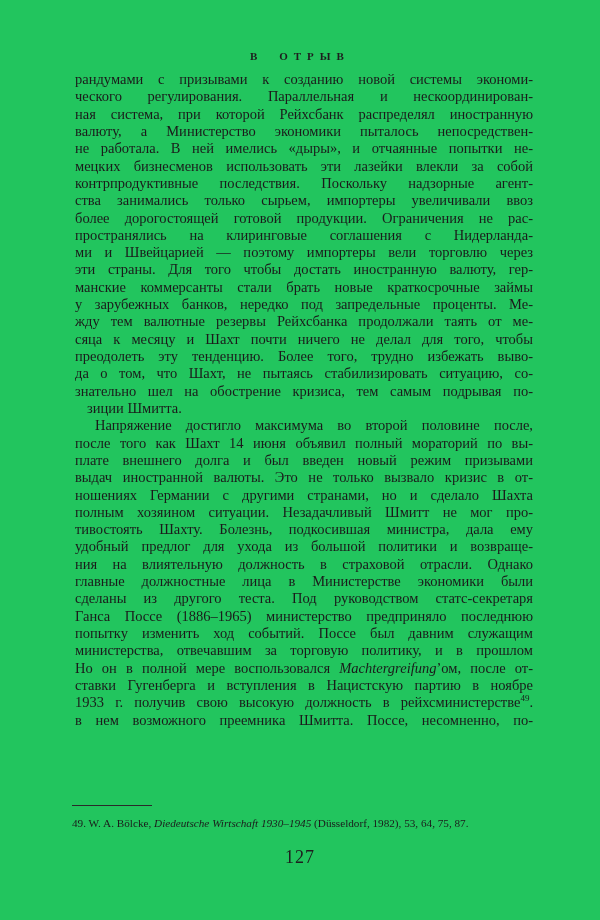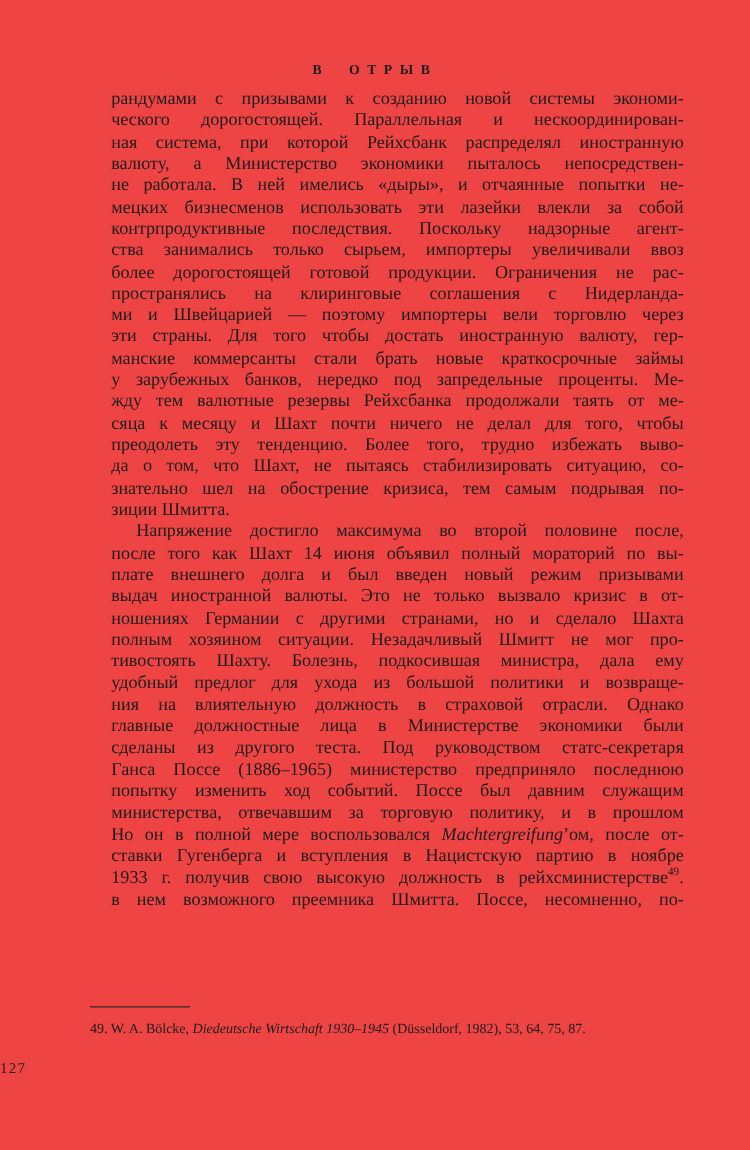--- a/index.html
+++ b/index.html
@@ -4,52 +4,53 @@
 <style>
   html, body {
     margin: 0;
     padding: 0;
     background: #ffffff;
   }
   .page {
     position: relative;
     width: 600px;
     height: 920px;
-    background: #ef4444;
+    background: #22c55e;
     color: #1b1b1b;
     font-family: "Liberation Serif", "DejaVu Serif", serif;
     overflow: hidden;
   }
   .running-head {
     position: absolute;
     top: 50px;
     left: 0;
     right: 0;
     text-align: center;
     font-size: 11px;
     font-weight: 700;
     letter-spacing: 6px;
     word-spacing: 7px;
     color: #1e1e1e;
   }
   .body-text {
     position: absolute;
     top: 71px;
-    left: 89px;
+    left: 75px;
     width: 458px;
     font-size: 14.5px;
     line-height: 17.32px;
   }
   .line {
     white-space: nowrap;
     text-align: justify;
     text-align-last: justify;
   }
   .line.noj {
     text-align-last: left;
+    margin-left: 12px;
   }
   .line.indent {
     text-indent: 20px;
   }
   .line i, .footnote i {
   }
   sup.fn-ref {
     font-size: 9px;
     line-height: 0;
     vertical-align: super;
@@ -70,37 +71,37 @@
     width: 470px;
     font-size: 11.2px;
     line-height: 14px;
     white-space: nowrap;
   }
   .page-number {
     position: absolute;
     top: 847px;
     left: 0;
     right: 0;
-    text-align: left;
-    font-size: 12px;
+    text-align: center;
+    font-size: 18px;
     letter-spacing: 1px;
     color: #1e1e1e;
   }
 </style>
 </head>
 <body>
 
 <div class="page">
 
   <div class="running-head">В ОТРЫВ</div>
 
   <div class="body-text">
 
     <div class="line">рандумами с призывами к созданию новой системы экономи-</div>
-    <div class="line">ческого дорогостоящей. Параллельная и нескоординирован-</div>
+    <div class="line">ческого регулирования. Параллельная и нескоординирован-</div>
     <div class="line">ная система, при которой Рейхсбанк распределял иностранную</div>
     <div class="line">валюту, а Министерство экономики пыталось непосредствен-</div>
     <div class="line">не работала. В ней имелись «дыры», и отчаянные попытки не-</div>
     <div class="line">мецких бизнесменов использовать эти лазейки влекли за собой</div>
     <div class="line">контрпродуктивные последствия. Поскольку надзорные агент-</div>
     <div class="line">ства занимались только сырьем, импортеры увеличивали ввоз</div>
     <div class="line">более дорогостоящей готовой продукции. Ограничения не рас-</div>
     <div class="line">пространялись на клиринговые соглашения с Нидерланда-</div>
     <div class="line">ми и Швейцарией — поэтому импортеры вели торговлю через</div>
     <div class="line">эти страны. Для того чтобы достать иностранную валюту, гер-</div>

